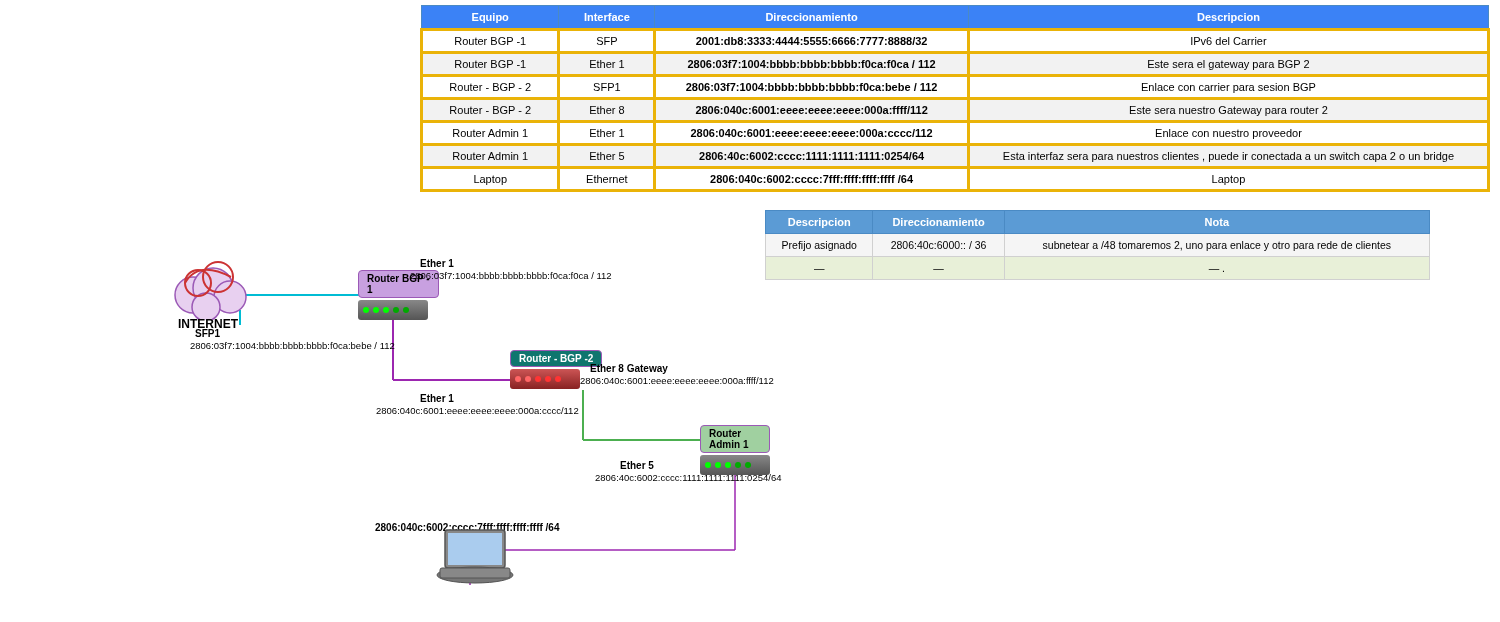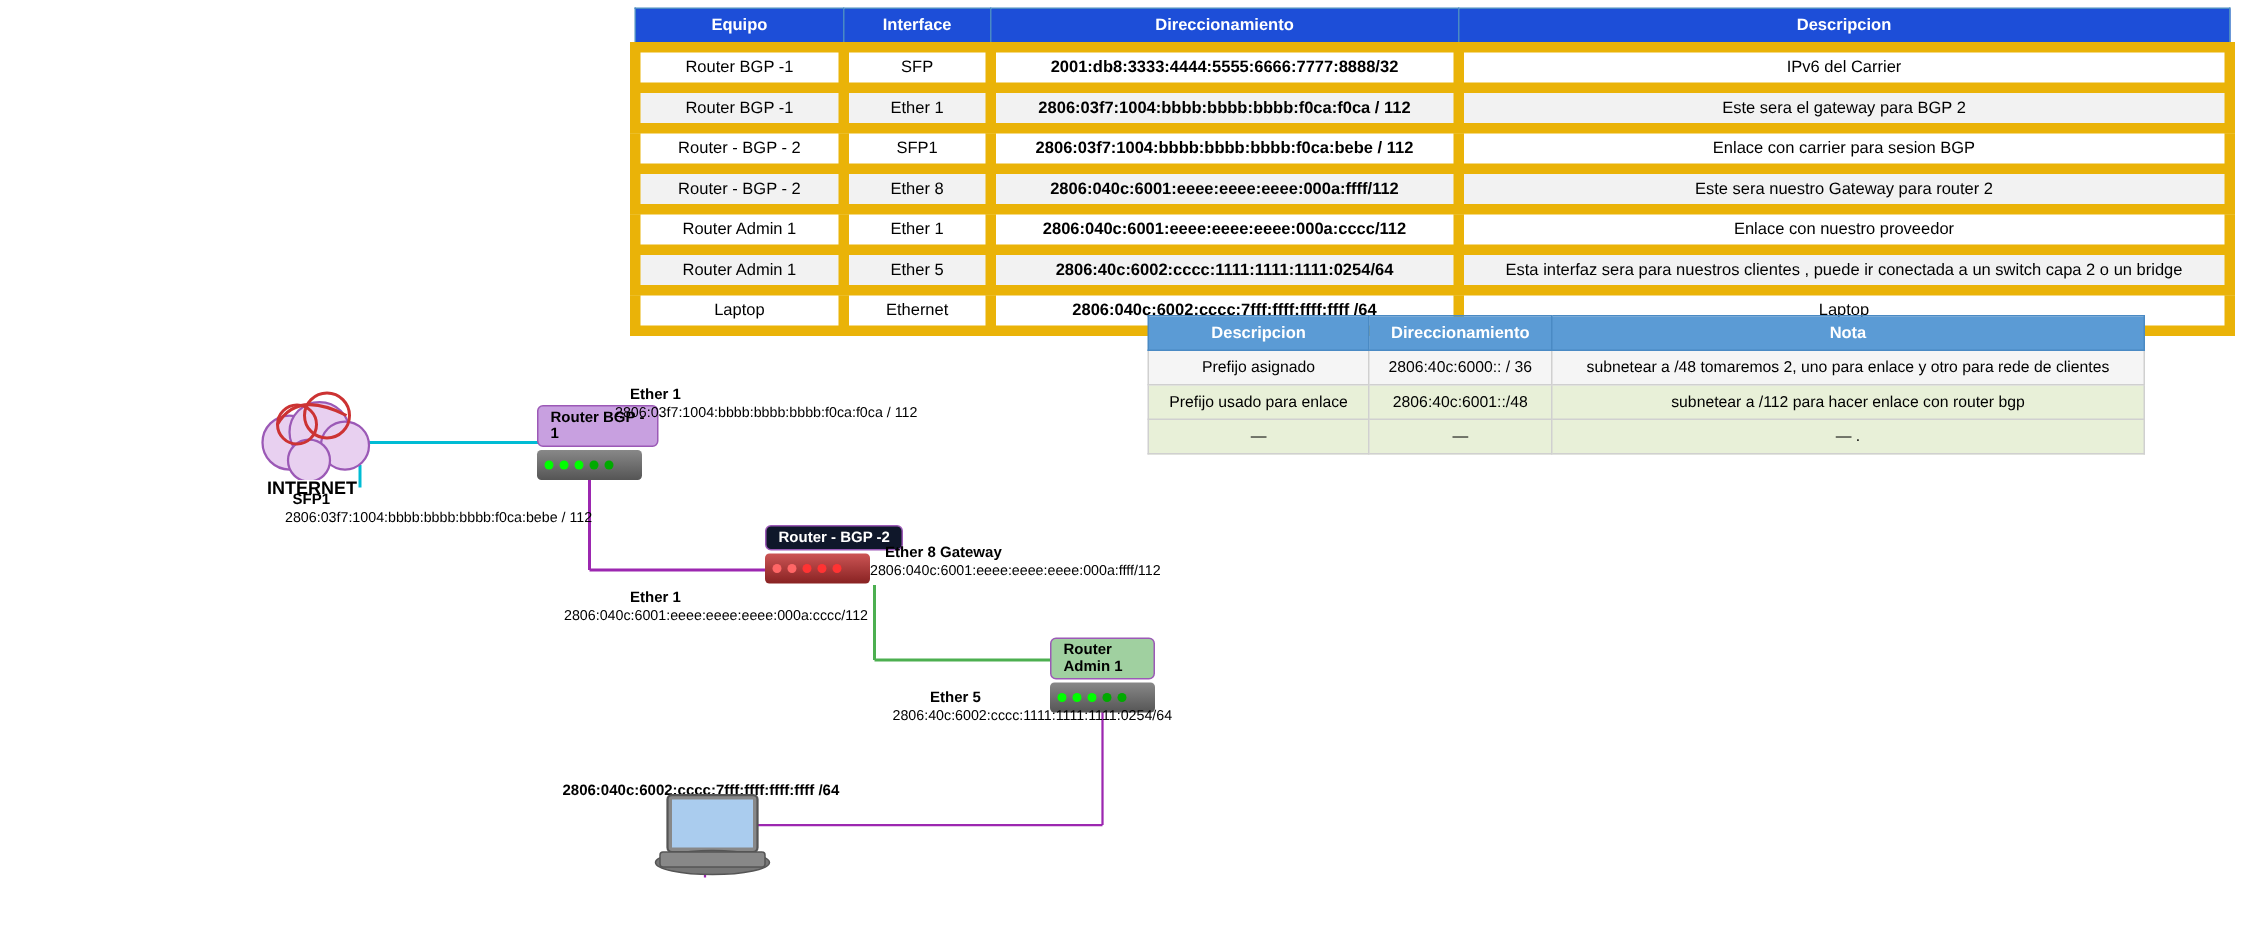--- a/index.html
+++ b/index.html
@@ -19,32 +19,32 @@
       top: 5px;
       left: 420px;
       width: 1070px;
     }
 
     table.main-table {
       width: 100%;
       border-collapse: collapse;
     }
     table.main-table th {
-      background: #1d4ed8;
+      background: #3b82f6;
       color: #fff;
       padding: 5px 8px;
       text-align: center;
       font-weight: bold;
       font-size: 11px;
       border: 1px solid #4a8ac4;
     }
     table.main-table td {
       padding: 4px 24px;
       text-align: center;
-      border: 7px solid #eab308;
+      border: 3px solid #eab308;
       font-size: 11px;
       background: #fff;
     }
     table.main-table tr:nth-child(even) td {
       background: #f2f2f2;
     }
     table.main-table td.bold-cell {
       font-weight: bold;
     }
 
@@ -96,21 +96,21 @@
       background: #c8a0e0;
       border: 1px solid #9b59b6;
       border-radius: 4px;
       padding: 2px 8px;
       font-size: 10px;
       font-weight: bold;
       margin-bottom: 2px;
       text-align: left;
     }
     .router-label.bgp { background: #c8a0e0; }
-    .router-label.bgp2 { background: #0f172a; color: #fff; }
+    .router-label.bgp2 { background: #0f766e; color: #fff; }
     .router-label.admin { background: #a0d0a0; }
 
     .router-device {
       width: 70px;
       height: 20px;
       background: linear-gradient(to bottom, #888, #555);
       border-radius: 3px;
       position: relative;
       display: flex;
       align-items: center;
@@ -234,25 +234,20 @@
         <th>Nota</th>
       </tr>
     </thead>
     <tbody id="info-tbody">
     <tr>
           <td>Prefijo asignado</td>
           <td>2806:40c:6000:: / 36</td>
           <td>subnetear a /48  tomaremos 2, uno para enlace y otro para rede de clientes</td>
         </tr>
         <tr>
-          <td>Prefijo usado para enlace</td>
-          <td>2806:40c:6001::/48</td>
-          <td>subnetear a /112 para hacer enlace con router bgp</td>
-        </tr>
-        <tr>
           <td>—</td>
           <td>—</td>
           <td>—  .</td>
         </tr>
       </tbody>
   </table>
 </div>
 
 <div class="diagram">
 

